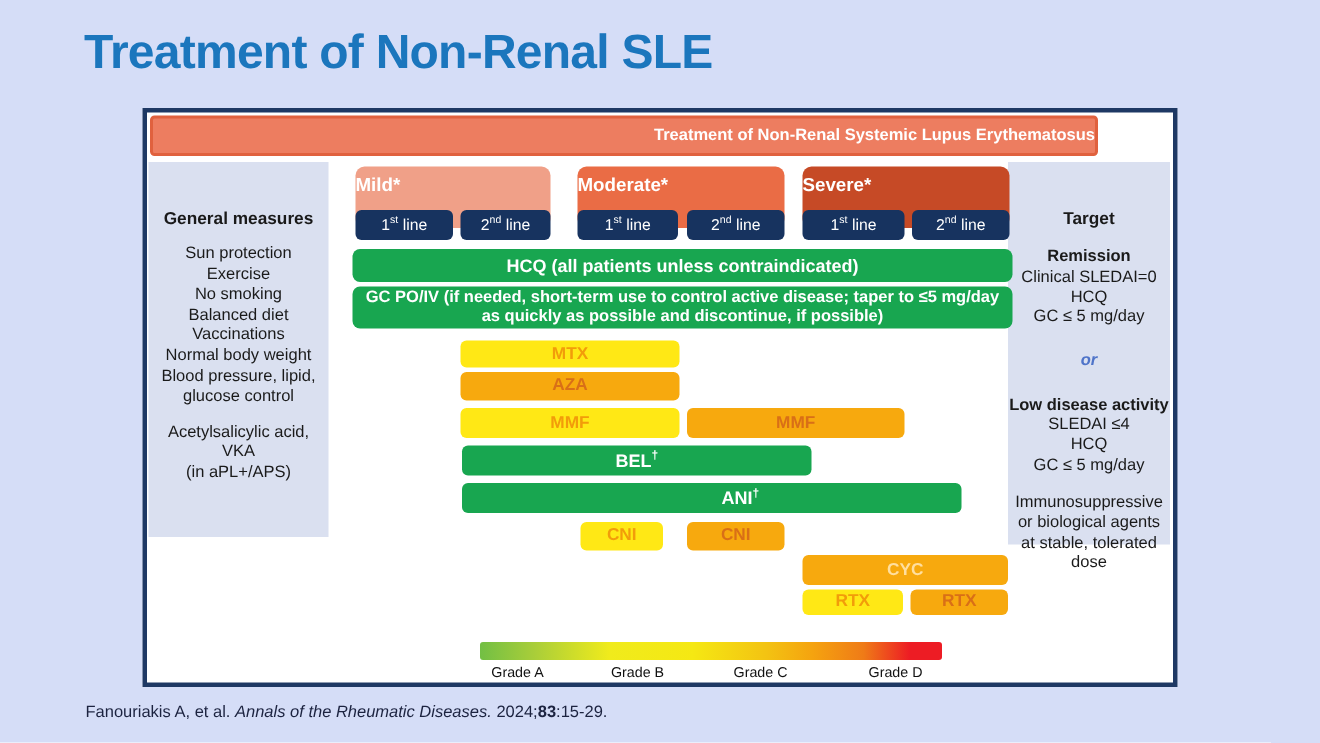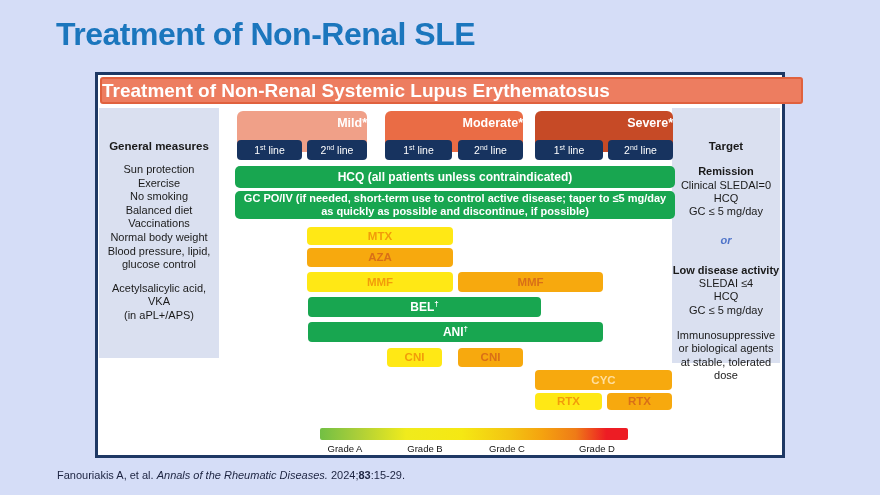--- a/index.html
+++ b/index.html
@@ -10,23 +10,23 @@
   }
   .slide-title{
     position:absolute;left:56px;top:16px;
     font-size:32px;font-weight:bold;color:#1b76bd;letter-spacing:-0.5px;
   }
   .figure{
     position:absolute;left:95px;top:72px;width:690px;height:386px;
     background:#ffffff;border:3px solid #1e3864;box-sizing:border-box;
   }
   .fig-header{
-    position:absolute;left:2px;top:2px;width:703px;height:27px;box-sizing:border-box;
+    position:absolute;left:2px;top:2px;width:632px;height:27px;box-sizing:border-box;
     background:#ed7d60;border:2px solid #e0613e;border-radius:3px;
-    color:#fff;font-weight:bold;font-size:19px;text-align:left;line-height:23px;
+    color:#fff;font-weight:bold;font-size:11px;text-align:right;line-height:23px;
   }
   .panel{
     position:absolute;background:#dae0f0;color:#1a1a1a;text-align:center;
   }
   .gm-box{left:1px;top:33px;width:120px;height:250px;font-size:11px;}
   .gm-title{font-weight:bold;font-size:11.5px;margin-top:32px;}
   .gm-lines{margin-top:11px;line-height:13.6px;}
   .gm-ap{margin-top:10px;}
   .adh-box{
     left:1px;top:295px;width:112px;height:43px;
@@ -35,21 +35,21 @@
     padding:0 4px;box-sizing:border-box;
   }
   .target-box{left:574px;top:33px;width:108px;height:255px;font-size:11px;line-height:13.3px;}
   .tg-title{font-weight:bold;font-size:11.5px;margin-top:32px;}
   .tg-h{font-weight:bold;margin-top:12px;}
   .tg-or{color:#4f74c9;font-style:italic;font-weight:bold;margin:16px 0;}
   .tg-foot{margin-top:12px;}
 
   .sev{
     position:absolute;top:36px;height:41px;border-radius:6px;
-    color:#fff;font-weight:bold;font-size:12.5px;text-align:right;line-height:24px;
+    color:#fff;font-weight:bold;font-size:12.5px;text-align:left;line-height:24px;
   }
   .sev-mild{left:139px;width:130px;background:#f0a088;}
   .sev-moderate{left:287px;width:138px;background:#ea6c45;}
   .sev-severe{left:437px;width:138px;background:#c64a26;}
 
   .line-btn{
     position:absolute;top:65px;height:20px;background:#17335f;border-radius:4px;
     color:#fff;font-size:10.5px;text-align:center;line-height:20px;
   }
   .line-btn sup{font-size:7px;line-height:0;}
@@ -150,21 +150,21 @@
   <div class="gbar gbar-hcq">HCQ (all patients unless contraindicated)</div>
   <div class="gbar gbar-gc">
       <span>GC PO/IV (if needed, short-term use to control active disease; taper to ≤5 mg/day as quickly as possible and discontinue, if possible)</span>
     </div>
 
   <div class="drug d-yellow" style="left:209px;top:152px;width:146px;height:18px;line-height:18px;">MTX</div>
   <div class="drug d-orange" style="left:209px;top:173px;width:146px;height:19px;line-height:19px;">AZA</div>
   <div class="drug d-yellow" style="left:209px;top:197px;width:146px;height:20px;line-height:20px;">MMF</div>
   <div class="drug d-orange" style="left:360px;top:197px;width:145px;height:20px;line-height:20px;">MMF</div>
   <div class="drug d-green" style="left:210px;top:222px;width:233px;height:20px;line-height:20px;font-size:12px;"><span>BEL</span><sup style="font-size:8px;line-height:0;">†</sup></div>
-  <div class="drug d-green" style="left:210px;top:247px;width:295px;height:20px;line-height:20px;font-size:12px;"><span>ANI</span><sup style="font-size:8px;line-height:0;">†</sup></div>
+  <div class="drug d-green" style="left:210px;top:247px;width:295px;height:20px;line-height:20px;font-size:12px;padding-left:38px;"><span>ANI</span><sup style="font-size:8px;line-height:0;">†</sup></div>
   <div class="drug d-yellow" style="left:289px;top:273px;width:55px;height:19px;line-height:19px;">CNI</div>
   <div class="drug d-orange" style="left:360px;top:273px;width:65px;height:19px;line-height:19px;">CNI</div>
   <div class="drug d-orange d-light" style="left:437px;top:295px;width:137px;height:20px;line-height:20px;">CYC</div>
   <div class="drug d-yellow" style="left:437px;top:318px;width:67px;height:17px;line-height:17px;">RTX</div>
   <div class="drug d-orange" style="left:509px;top:318px;width:65px;height:17px;line-height:17px;">RTX</div>
 
   <div class="grade-bar"></div>
   <div class="grade-label" style="left:247px;">Grade A</div>
   <div class="grade-label" style="left:327px;">Grade B</div>
   <div class="grade-label" style="left:409px;">Grade C</div>

